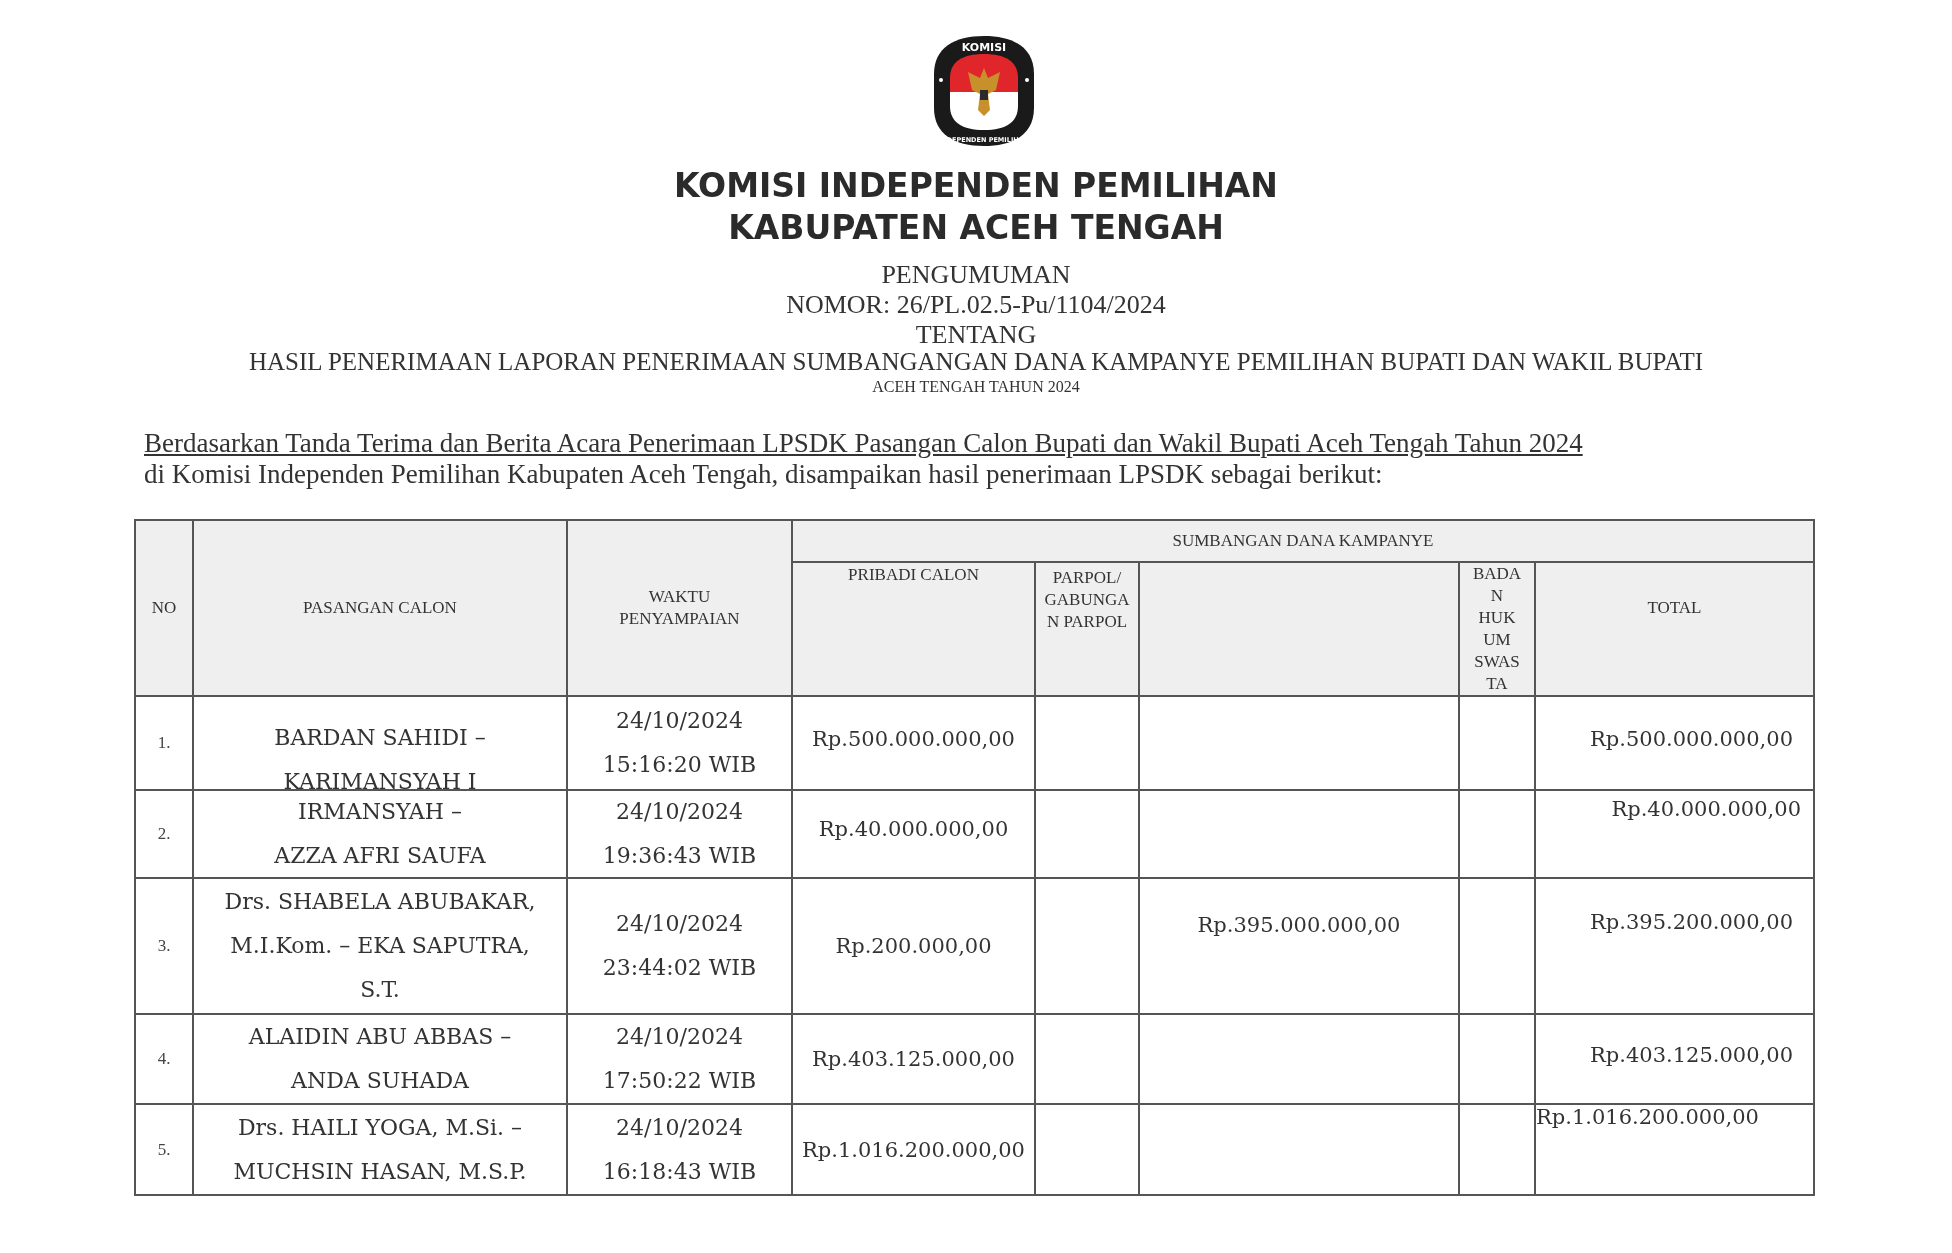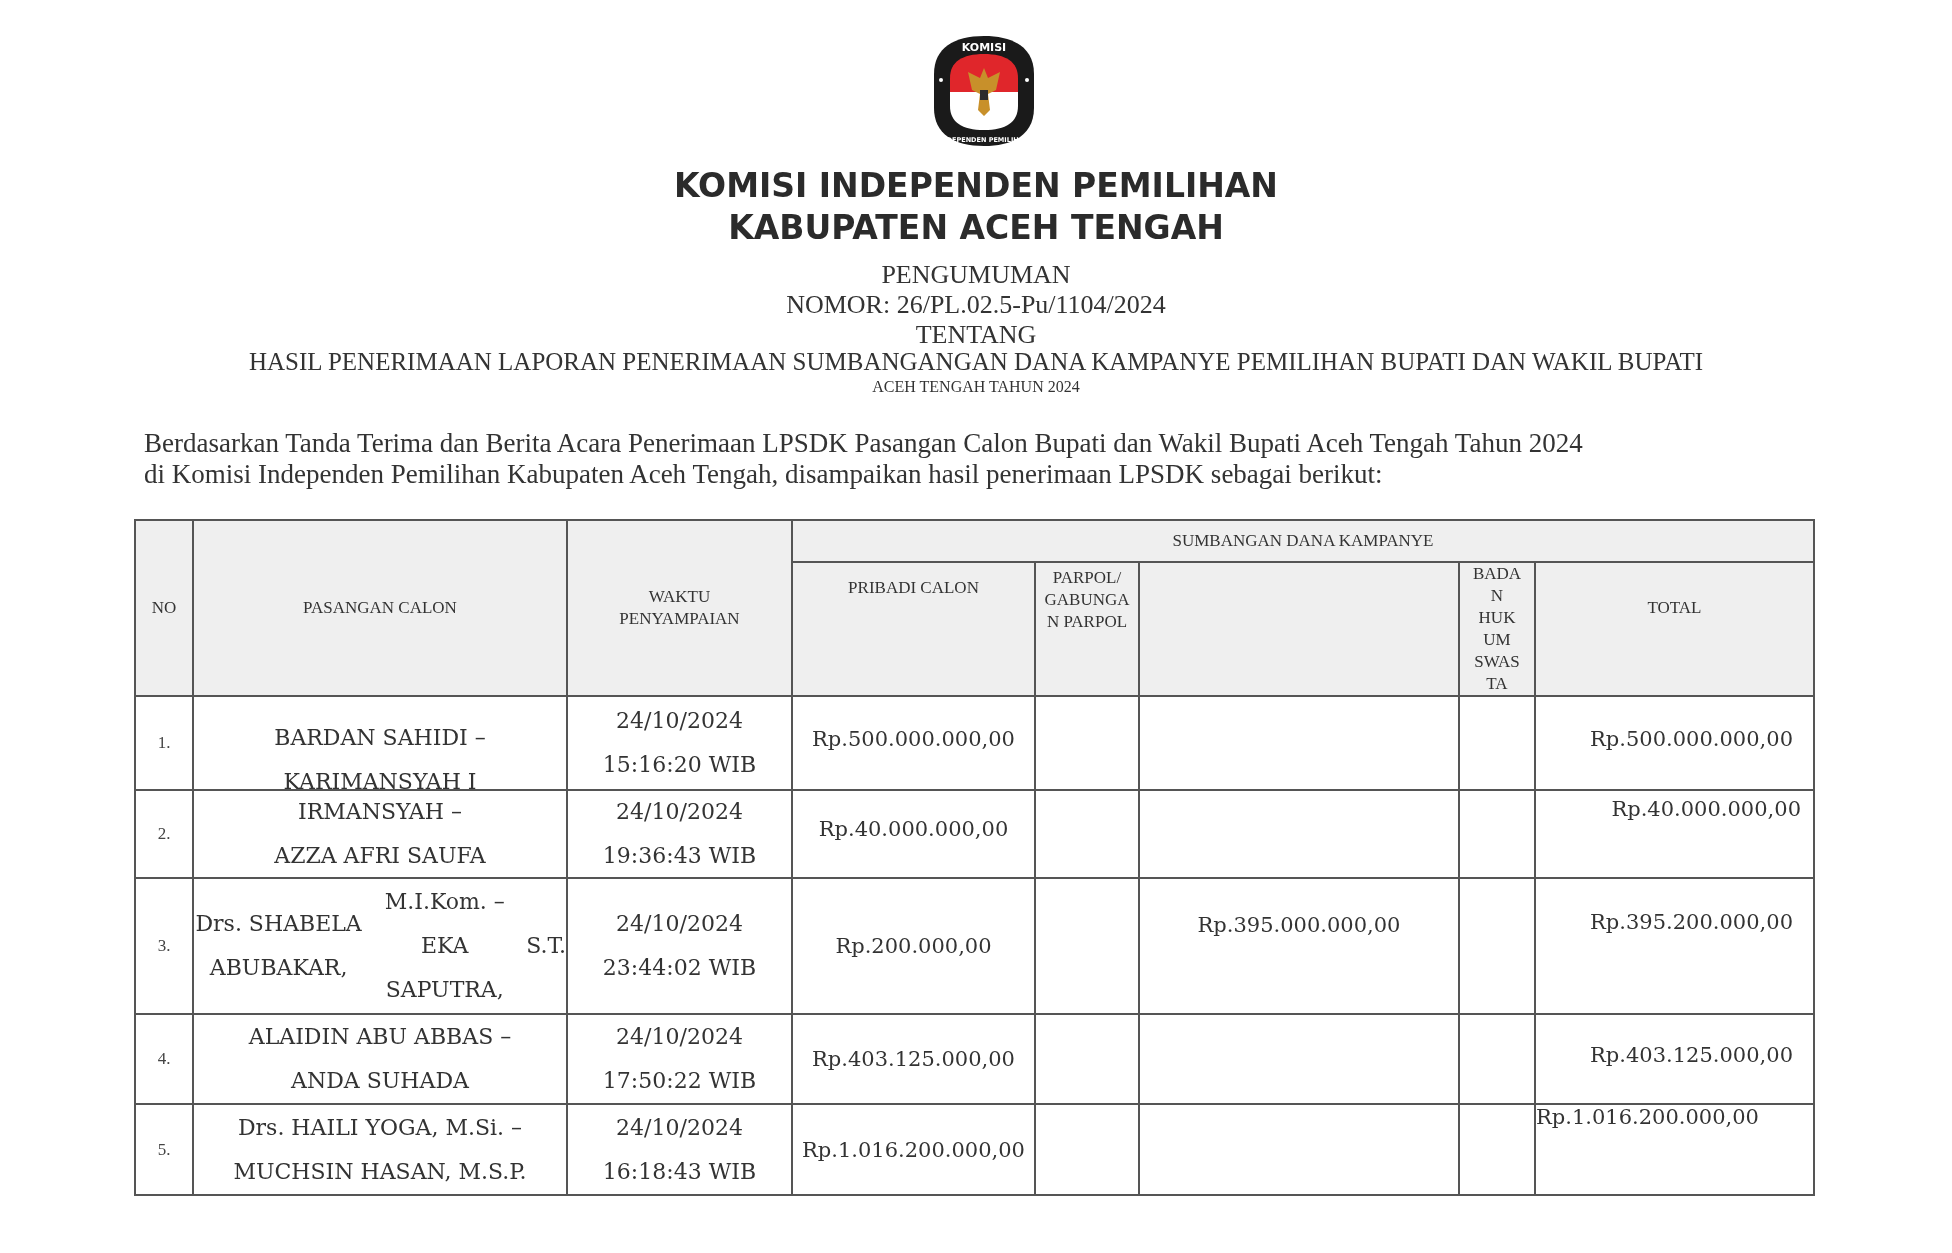--- a/index.html
+++ b/index.html
@@ -22,21 +22,21 @@
   #ann  { top: 260px; }
   #nom  { top: 290px; }
   #tent { top: 320px; }
   #sub1 { top: 348px; font-size: 25px; }
   #sub2 { top: 378px; font-size: 16px; }
 
   .para {
     position: absolute; left: 144px; width: 1680px;
     font-family: "Liberation Serif", serif; font-size: 27px; color: #333; white-space: nowrap;
   }
-  #p1 { top: 428px; }
+  #p1 { top: 428px; text-decoration: underline; }
   #p2 { top: 459px; }
 
   
   #tbl { position: absolute; left: 134px; top: 519px; width: 1681px; height: 677px; }
   .line { position: absolute; background: #555; }
   .hdr-bg { position: absolute; background: #efefef; }
   .cell {
     position: absolute; display: flex; align-items: center; justify-content: center;
     text-align: center; box-sizing: border-box;
   }
@@ -97,21 +97,21 @@
   <div class="line" style="left:1400px;top:43px;width:2px;height:634px;"></div>
   <div class="line" style="left:1679px;top:0;width:2px;height:677px;"></div>
 
   <div class="cell hdr" style="left:2px;top:2px;width:56px;height:174px;">NO</div>
   <div class="cell hdr" style="left:60px;top:2px;width:372px;height:174px;">PASANGAN CALON</div>
   <div class="cell hdr" style="left:434px;top:2px;width:223px;height:174px;flex-direction:column;">
     <span>WAKTU</span>
     <span>PENYAMPAIAN</span>
   </div>
   <div class="cell hdr" style="left:659px;top:2px;width:1020px;height:40px;">SUMBANGAN DANA KAMPANYE</div>
-  <div class="cell hdr" style="left:659px;top:44px;width:241px;height:132px;align-items:flex-start;padding-top:14px;">PRIBADI CALON</div>
+  <div class="cell hdr" style="left:659px;top:44px;width:241px;height:132px;align-items:flex-start;padding-top:1px;">PRIBADI CALON</div>
   <div class="cell hdr" style="left:902px;top:44px;width:102px;height:132px;flex-direction:column;justify-content:flex-start;padding-top:4px;">
     <span>PARPOL/</span>
     <span>GABUNGA</span>
     <span>N PARPOL</span>
   </div>
   <div class="cell hdr" style="left:1326px;top:44px;width:74px;height:132px;flex-direction:column;justify-content:flex-start;padding-top:0px;">
     <span>BADA</span>
     <span>N</span>
     <span>HUK</span>
     <span>UM</span>
@@ -149,21 +149,21 @@
     </div>
     <div class="cell money" style="left:659px;top:272px;width:241px;height:76px;">Rp.40.000.000,00</div>
     <div class="cell money" style="left:902px;top:272px;width:102px;height:86px;"></div>
     <div class="cell money" style="left:1006px;top:272px;width:318px;height:86px;"></div>
     <div class="cell money" style="left:1326px;top:272px;width:74px;height:86px;"></div>
     <div class="cell money" style="left:1402px;top:272px;width:277px;height:40px;justify-content:flex-end;padding-right:12px;align-items:flex-start;padding-top:6px;">Rp.40.000.000,00</div>
   </div>
 
   <div>
     <div class="cell no-txt" style="left:2px;top:360px;width:56px;height:134px;">3.</div>
-    <div class="cell body-txt" style="left:60px;top:360px;width:372px;height:134px;flex-direction:row;">
+    <div class="cell body-txt" style="left:60px;top:360px;width:372px;height:134px;flex-direction:column;">
       <span>Drs. SHABELA ABUBAKAR,</span>
       <span>M.I.Kom. – EKA SAPUTRA,</span>
       <span>S.T.</span>
     </div>
     <div class="cell body-txt" style="left:434px;top:360px;width:223px;height:134px;flex-direction:column;">
       <span>24/10/2024</span>
       <span>23:44:02 WIB</span>
     </div>
     <div class="cell money" style="left:659px;top:360px;width:241px;height:134px;">Rp.200.000,00</div>
     <div class="cell money" style="left:902px;top:360px;width:102px;height:134px;"></div>

